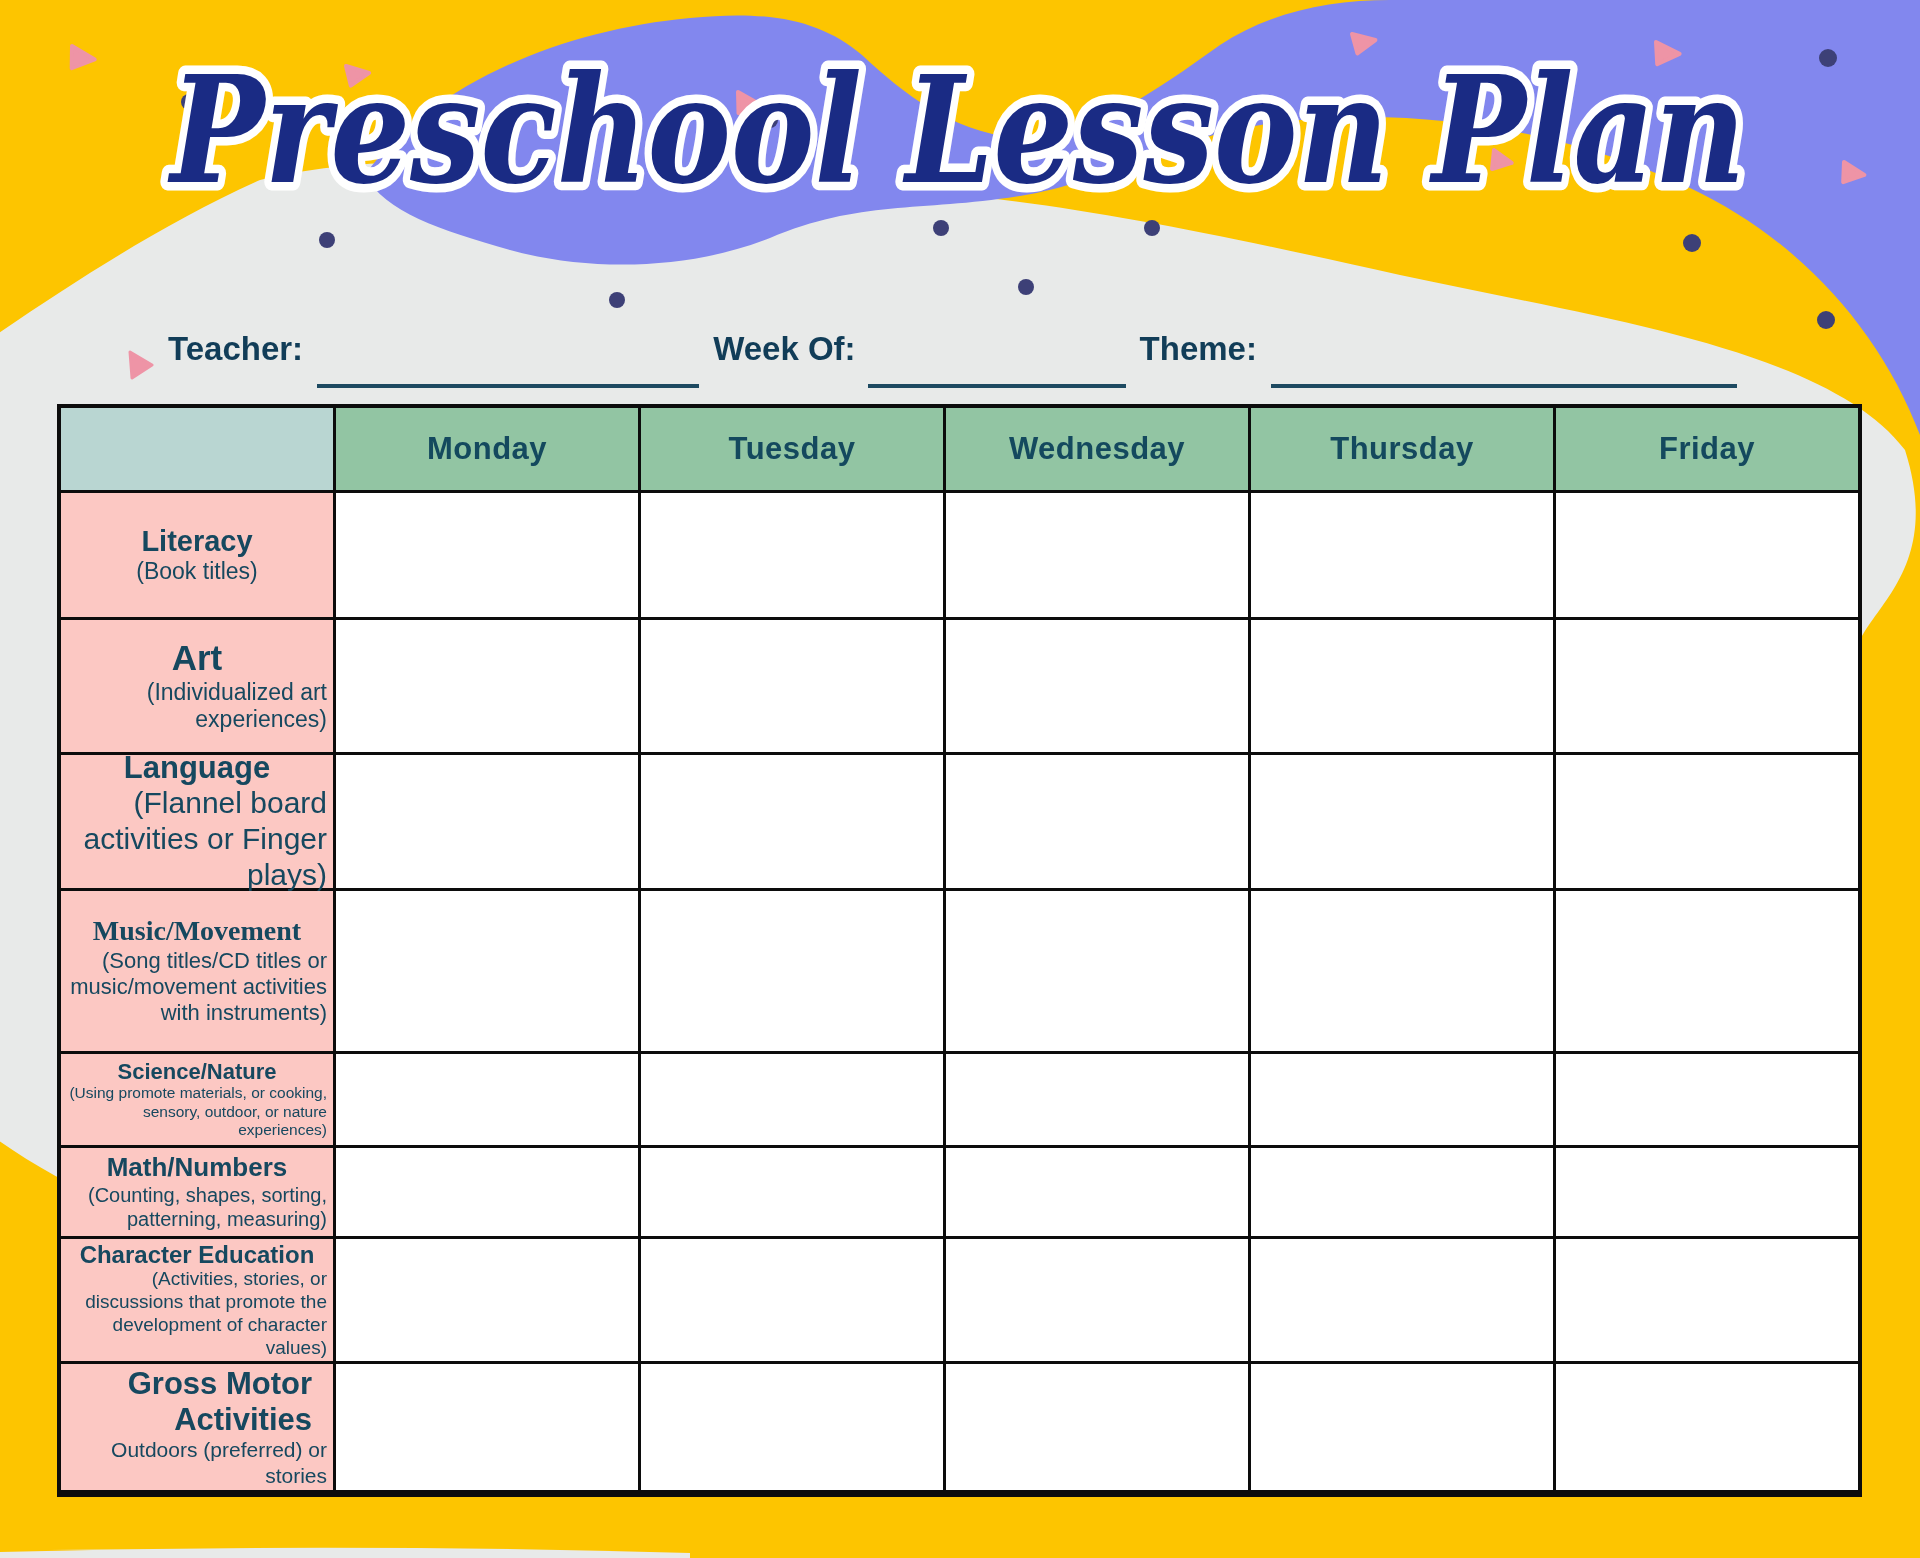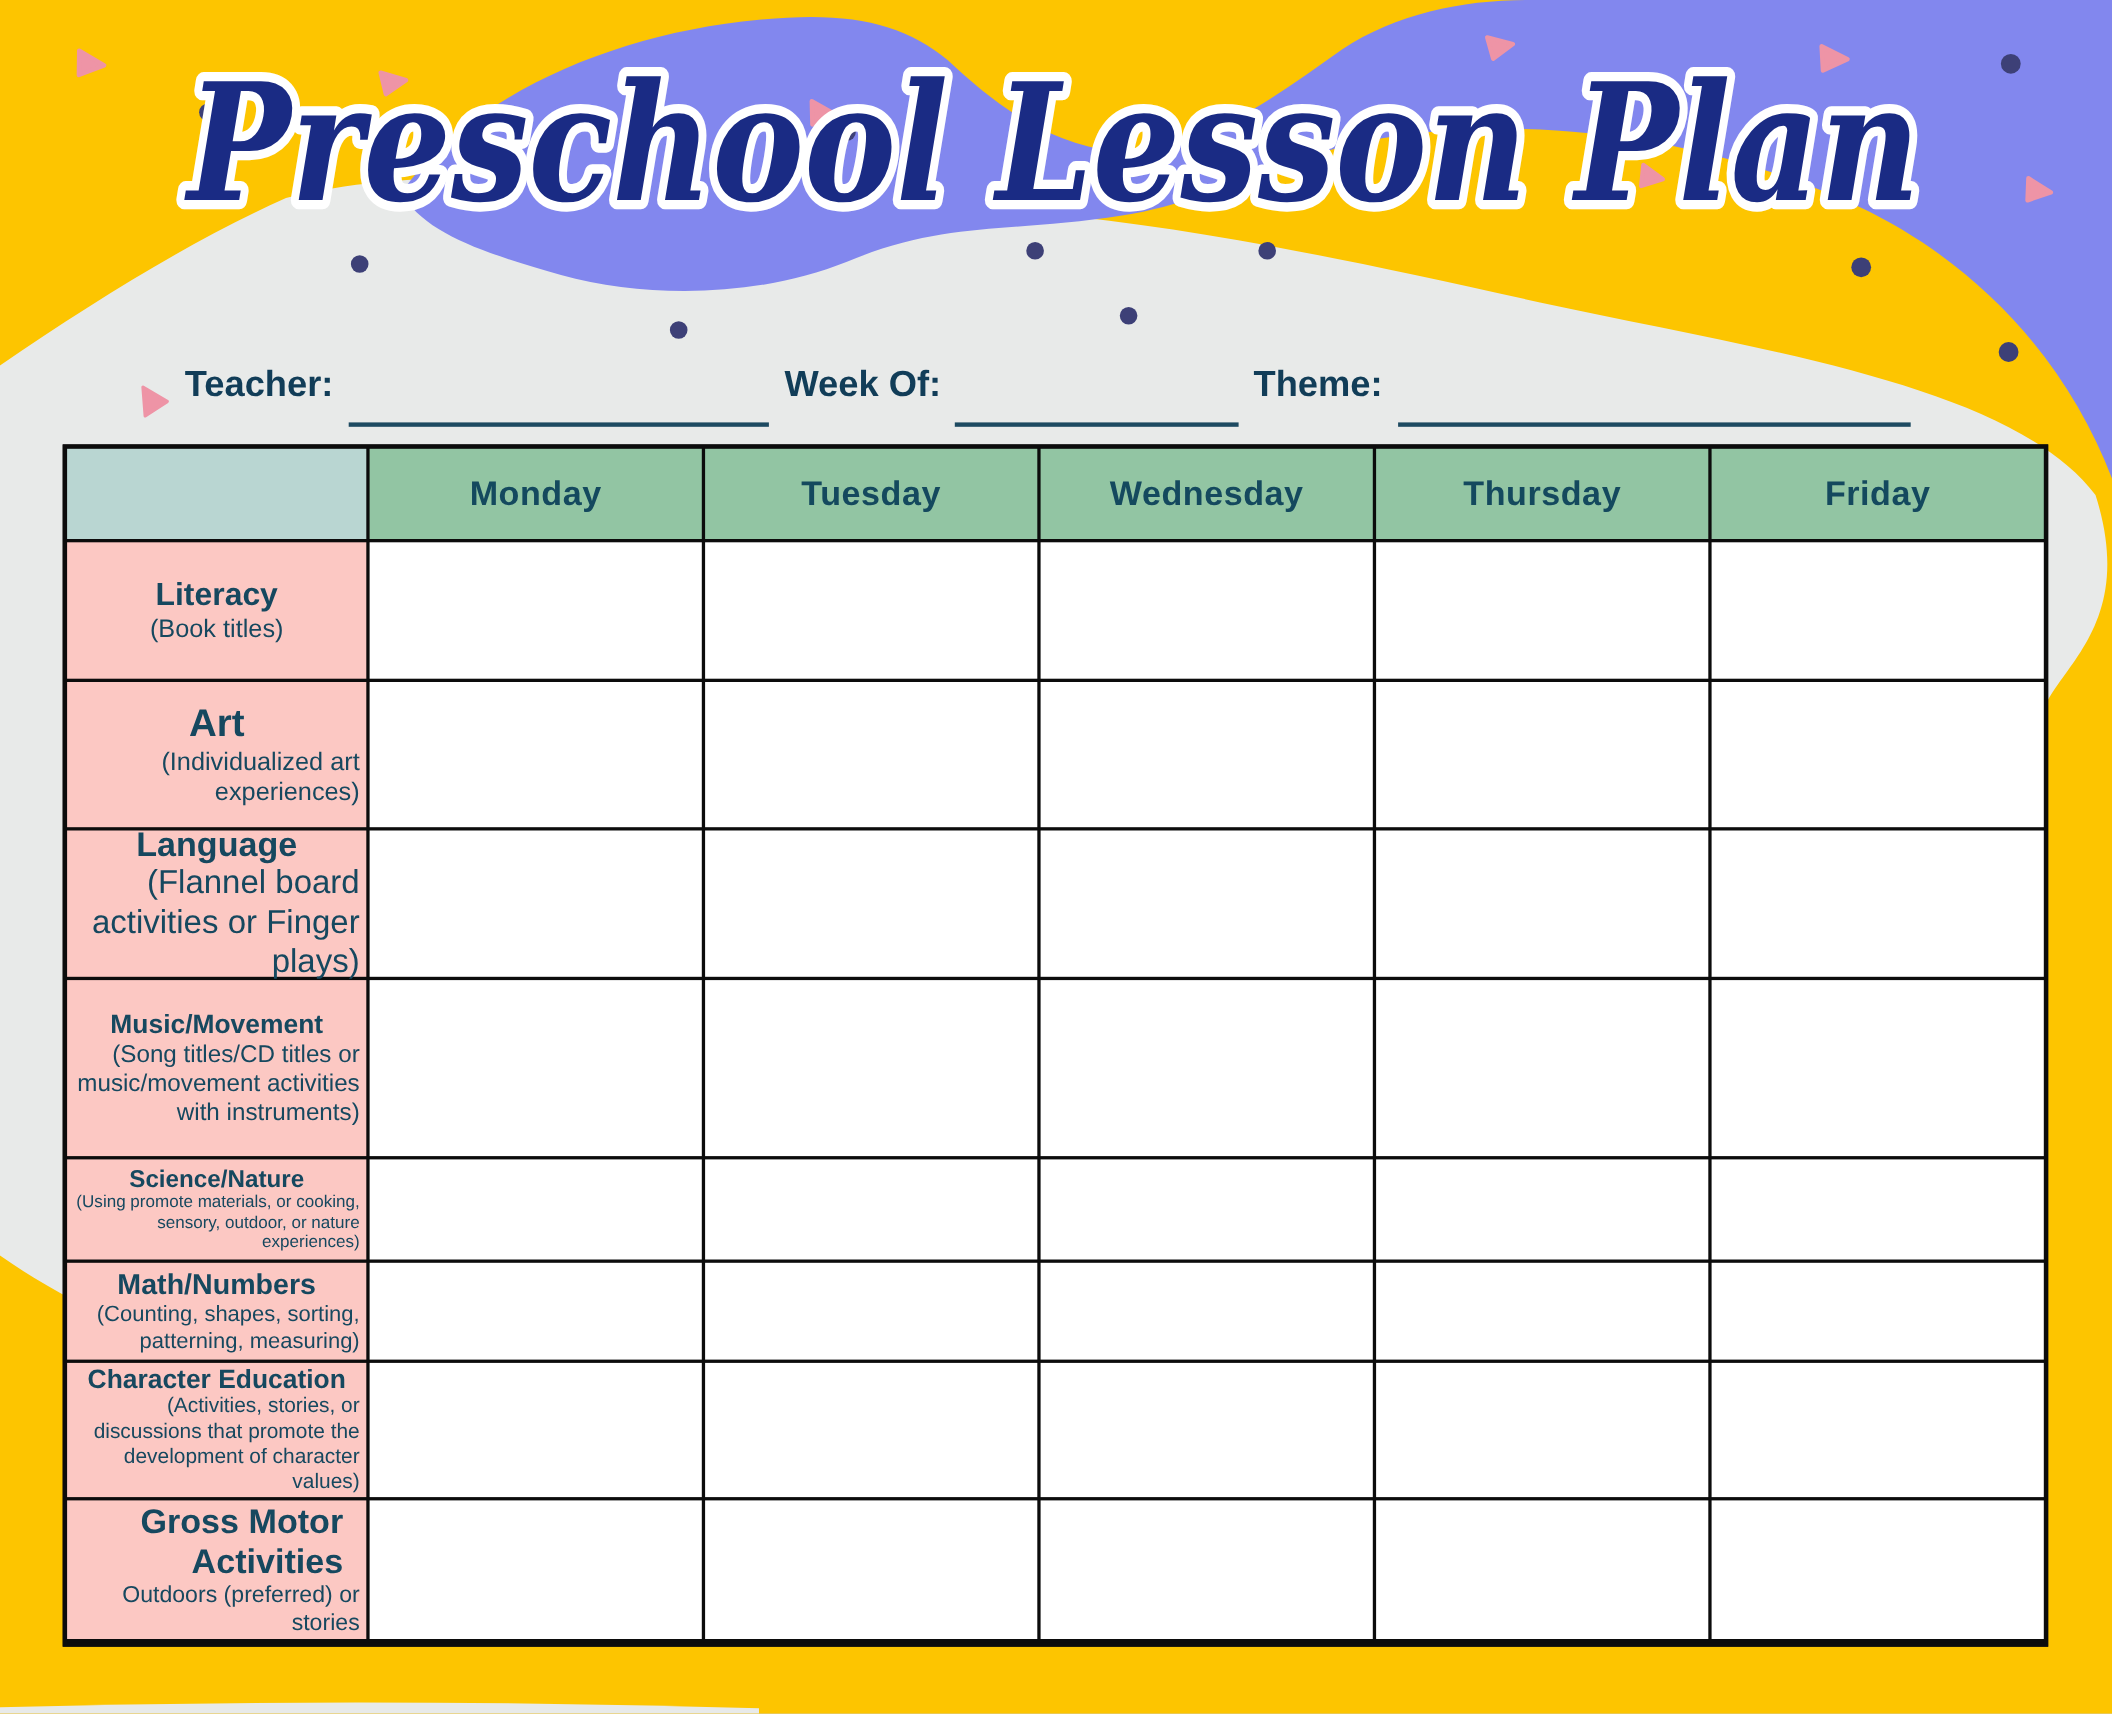--- a/index.html
+++ b/index.html
@@ -45,21 +45,21 @@
   .rowlab{
     background:#FCC8C3;color:#16485F;text-align:right;
     display:flex;flex-direction:column;align-items:center;justify-content:center;
     padding:2px 6px;box-sizing:border-box;
   }
   .rowlab .t{font-weight:bold;line-height:1.15;}
   .rowlab .s{line-height:1.2;}
   .r0 .t{font-size:29px;} .r0 .s{font-size:23px;}
   .r1 .t{font-size:35px;font-weight:700;} .r1 .s{font-size:23px;}
   .r2 .t{font-size:31px;} .r2 .s{font-size:30px;}
-  .r3 .t{font-size:24px;} .r3 .s{font-size:22px;}
+  .r3 .t{font-size:28px;font-family:Liberation Serif, serif;} .r3 .s{font-size:22px;}
   .r4 .t{font-size:22px;} .r4 .s{font-size:15.5px;}
   .r5 .t{font-size:26px;} .r5 .s{font-size:20px;}
   .r6 .t{font-size:24px;white-space:nowrap;} .r6 .s{font-size:19px;}
   .r7 .t{font-size:31px;max-width:230px;} .r7 .s{font-size:21px;}
 </style>
 </head>
 <body>
 
 <div class="canvas">
 

